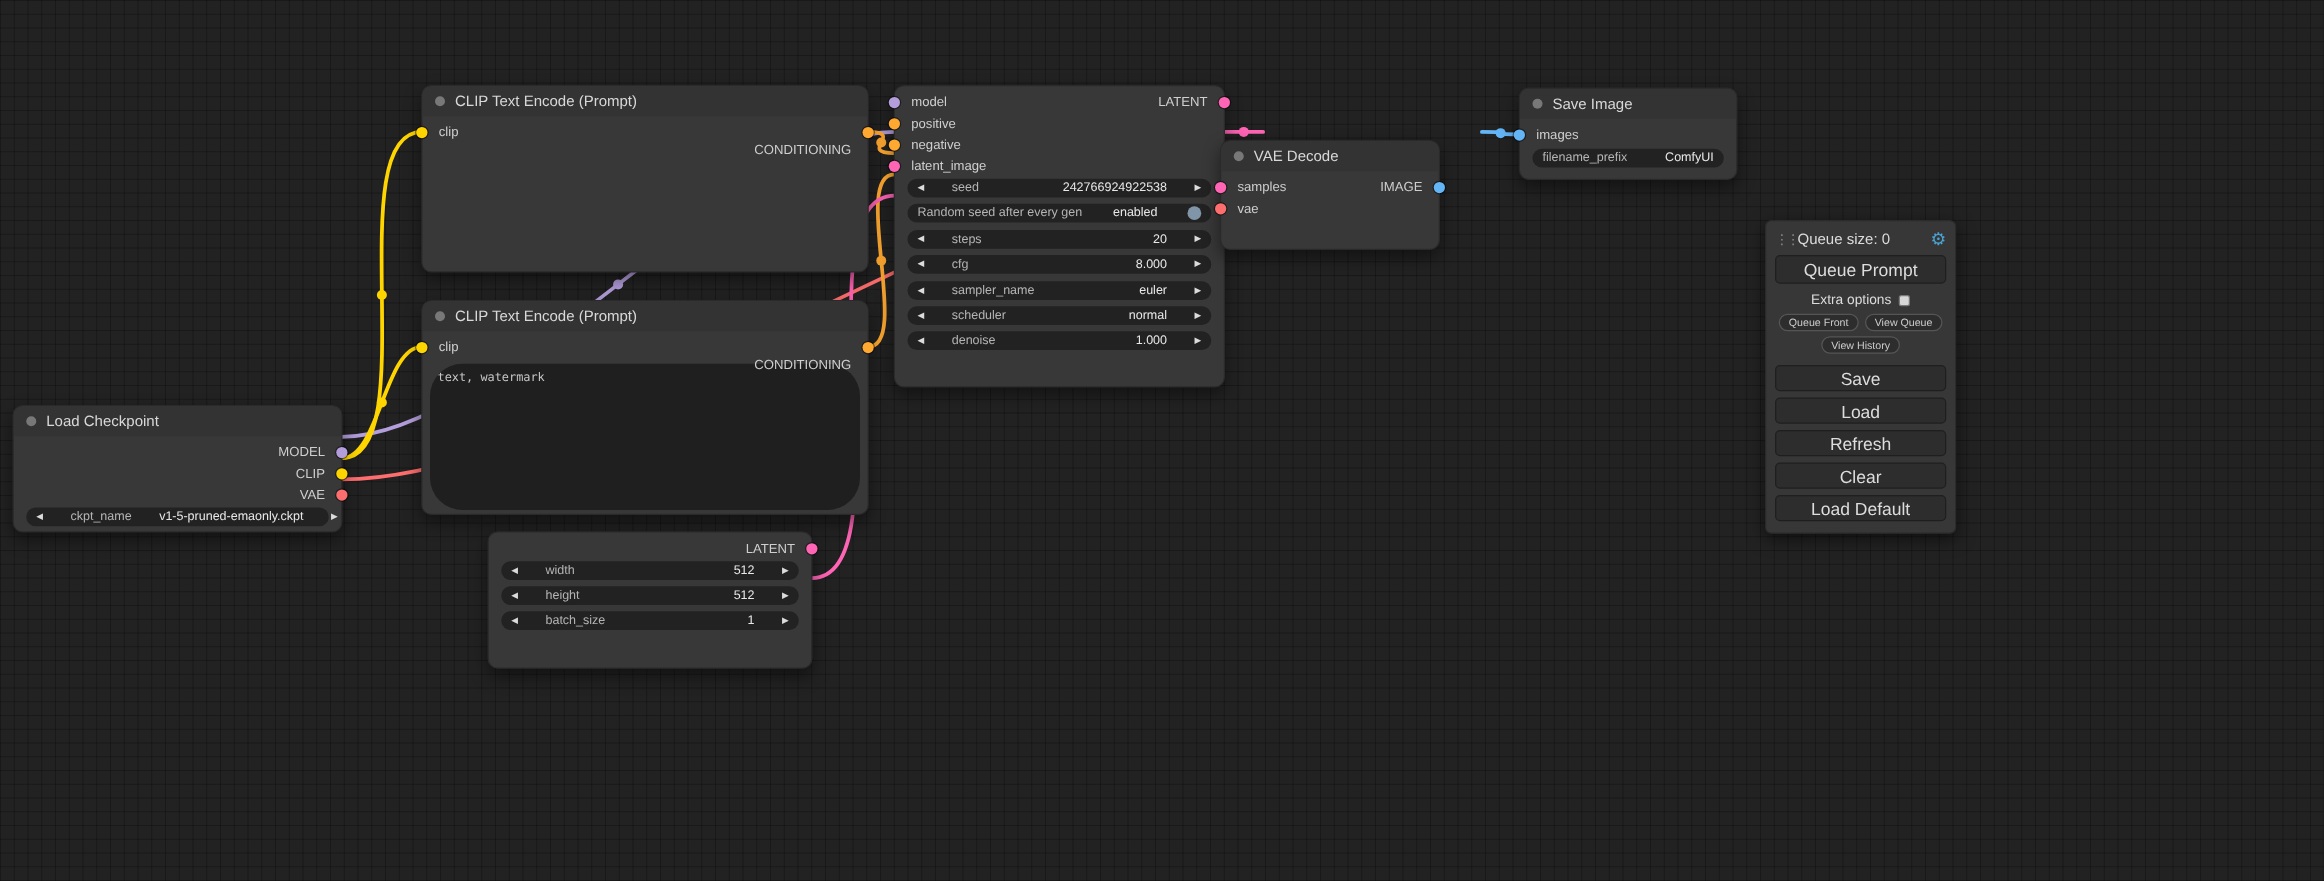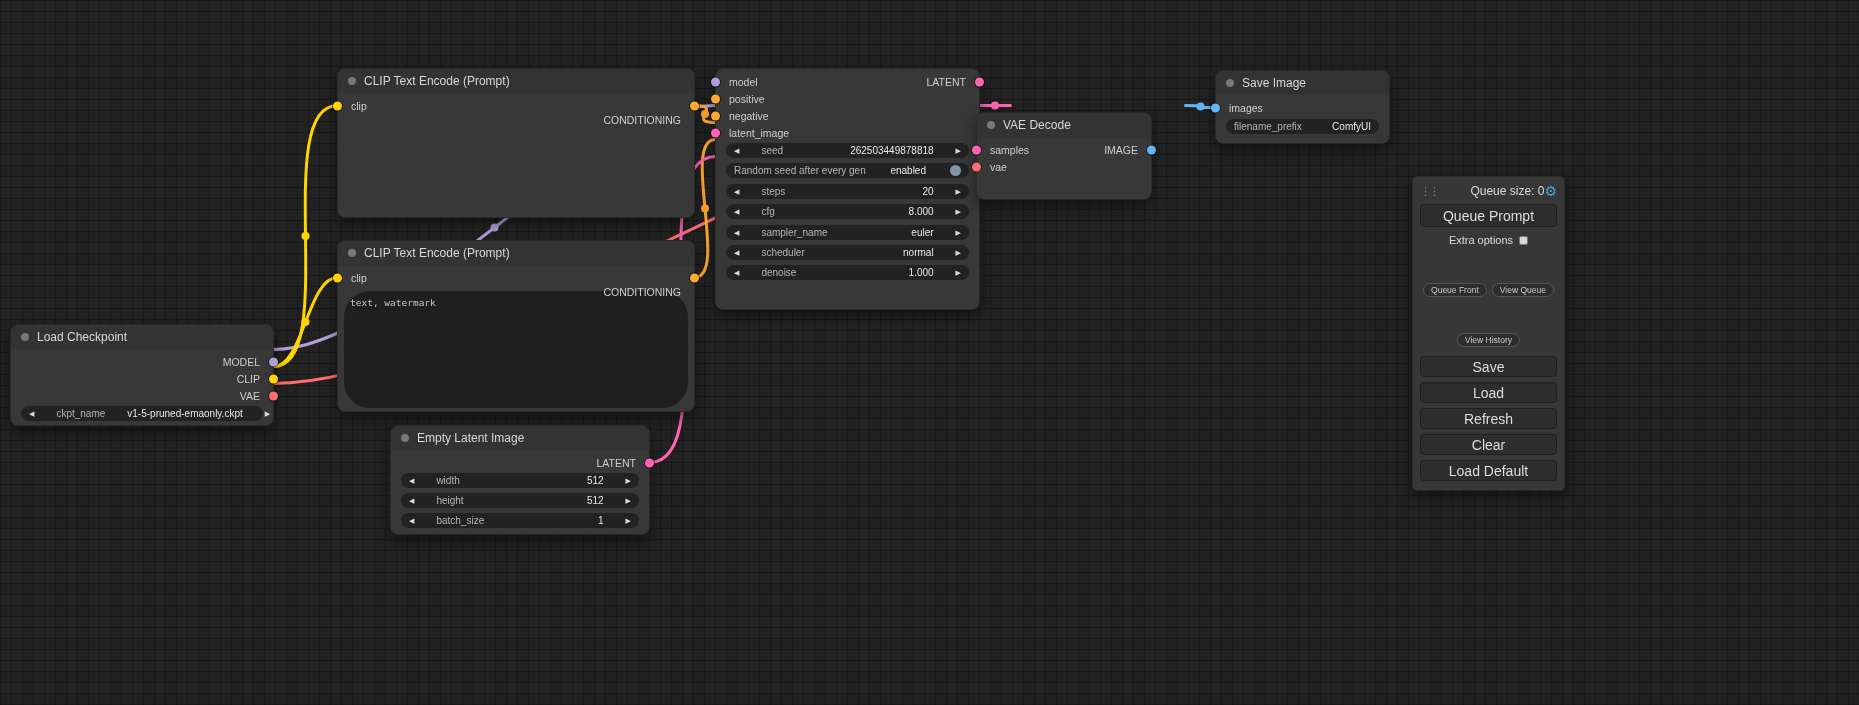--- a/index.html
+++ b/index.html
@@ -107,21 +107,21 @@
     z-index: 3;
     background: #373737;
     border: 1px solid #2b2b2b;
     border-radius: 5px;
     box-shadow: 0 4px 14px rgba(0,0,0,0.55);
     padding: 4px 7px 9px;
     color: #dddddd;
   }
   .menu-header { display: flex; align-items: center; height: 20px; margin-bottom: 3px; }
   .drag-handle { color: #8a8a8a; font-size: 11px; letter-spacing: -2px; cursor: grab; }
-  .queue-size { flex: 1; text-align: right; font-size: 12px; color: #dcdcdc; }
+  .queue-size { flex: 1; text-align: left; font-size: 12px; color: #dcdcdc; }
   .gear { color: #4aa3d4; font-size: 14px; cursor: pointer; line-height: 1; }
 
   .btn {
     display: block;
     width: 100%;
     background: #2d2d2d;
     border: 1px solid #1f1f1f;
     border-radius: 4px;
     color: #dddddd;
     font-family: inherit;
@@ -137,21 +137,20 @@
   .pill {
     background: #2d2d2d;
     border: 1px solid #555555;
     border-radius: 8px;
     color: #cccccc;
     font-family: inherit;
     font-size: 8.5px;
     padding: 1px 7px;
     cursor: pointer;
     white-space: nowrap;
-    margin-top: 32px;
   }
   .btn-stack { margin-top: 9px; display: flex; flex-direction: column; gap: 5px; }
 </style>
 </head>
 <body>
 
 <div id="canvas">
 
   <svg id="link-layer" width="1859" height="705" viewBox="0 0 1859 705">
       <path d="M 273.5 349.5 C 399.7190556136434 349.5, 589.2809443863566 105.5, 715.5 105.5" stroke="#B39DDB" stroke-width="3" fill="none" stroke-linecap="round"></path>
@@ -228,24 +227,20 @@
         <span class="pdot c-clip"></span>
         <span>clip</span>
         <span class="plabel-out">CONDITIONING</span>
         <span class="pdot out c-cond"></span>
       </div>
     </div>
     <div class="ntext" style="height:117px;border-radius:26px;">text, watermark</div>
   </div>
 
   <div class="node" style="left:390px; top:425px; width:260px; height:110px;">
-    <div class="ntitle">
-      <span class="tdot"></span>
-      <span>Empty Latent Image</span>
-    </div>
     <div class="ports">
       <div class="prow out">
         <span>LATENT</span>
         <span class="pdot out c-latent"></span>
       </div>
     </div>
     <div class="widgets pt2" style="gap:5px;">
       <div class="widget">
         <span class="warrow">◀</span>
         <span class="wlabel">width</span>
@@ -289,21 +284,21 @@
         <div class="prow out">
           <span>LATENT</span>
           <span class="pdot out c-latent"></span>
         </div>
       </div>
     </div>
     <div class="widgets pt2" style="gap:5.4px;">
       <div class="widget">
         <span class="warrow">◀</span>
         <span class="wlabel">seed</span>
-        <span class="wvalue">262503449878818</span>
+        <span class="wvalue">242766924922538</span>
         <span class="warrow">▶</span>
       </div>
       <div class="widget">
         <span class="wlabel">Random seed after every gen</span>
         <span class="wvalue">enabled</span>
         <span class="toggle"></span>
       </div>
       <div class="widget">
         <span class="warrow">◀</span>
         <span class="wlabel">steps</span>

